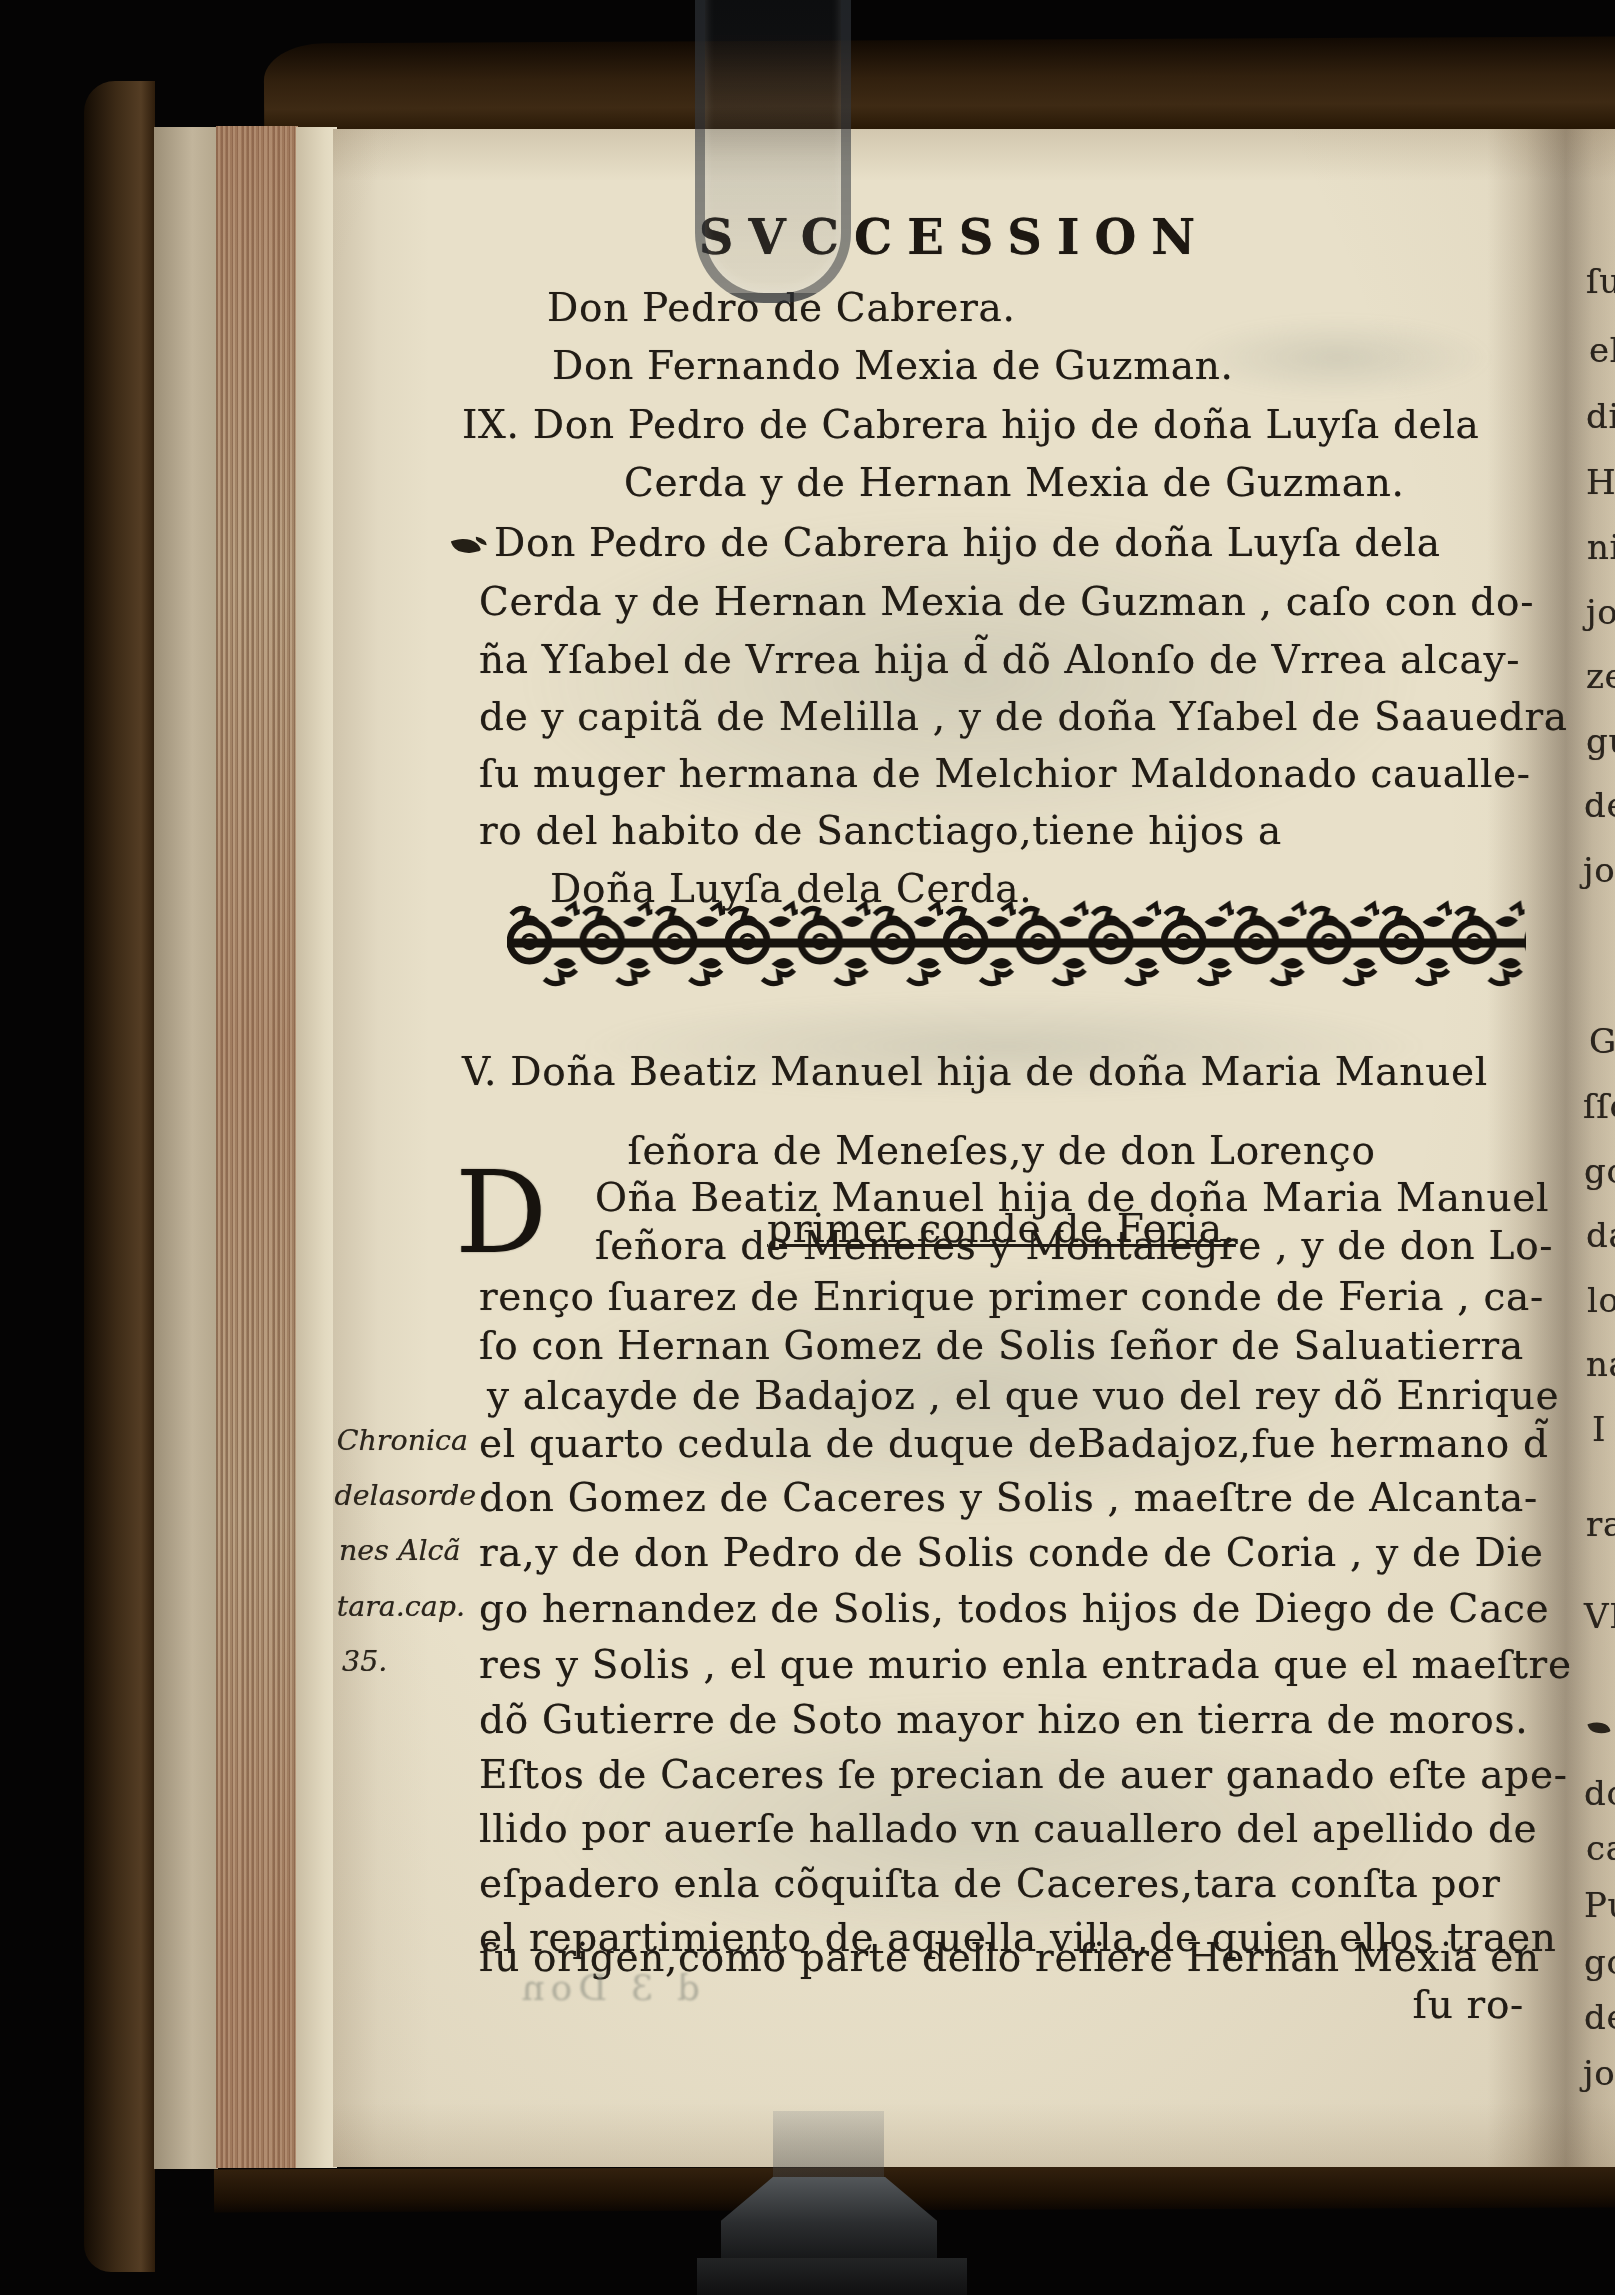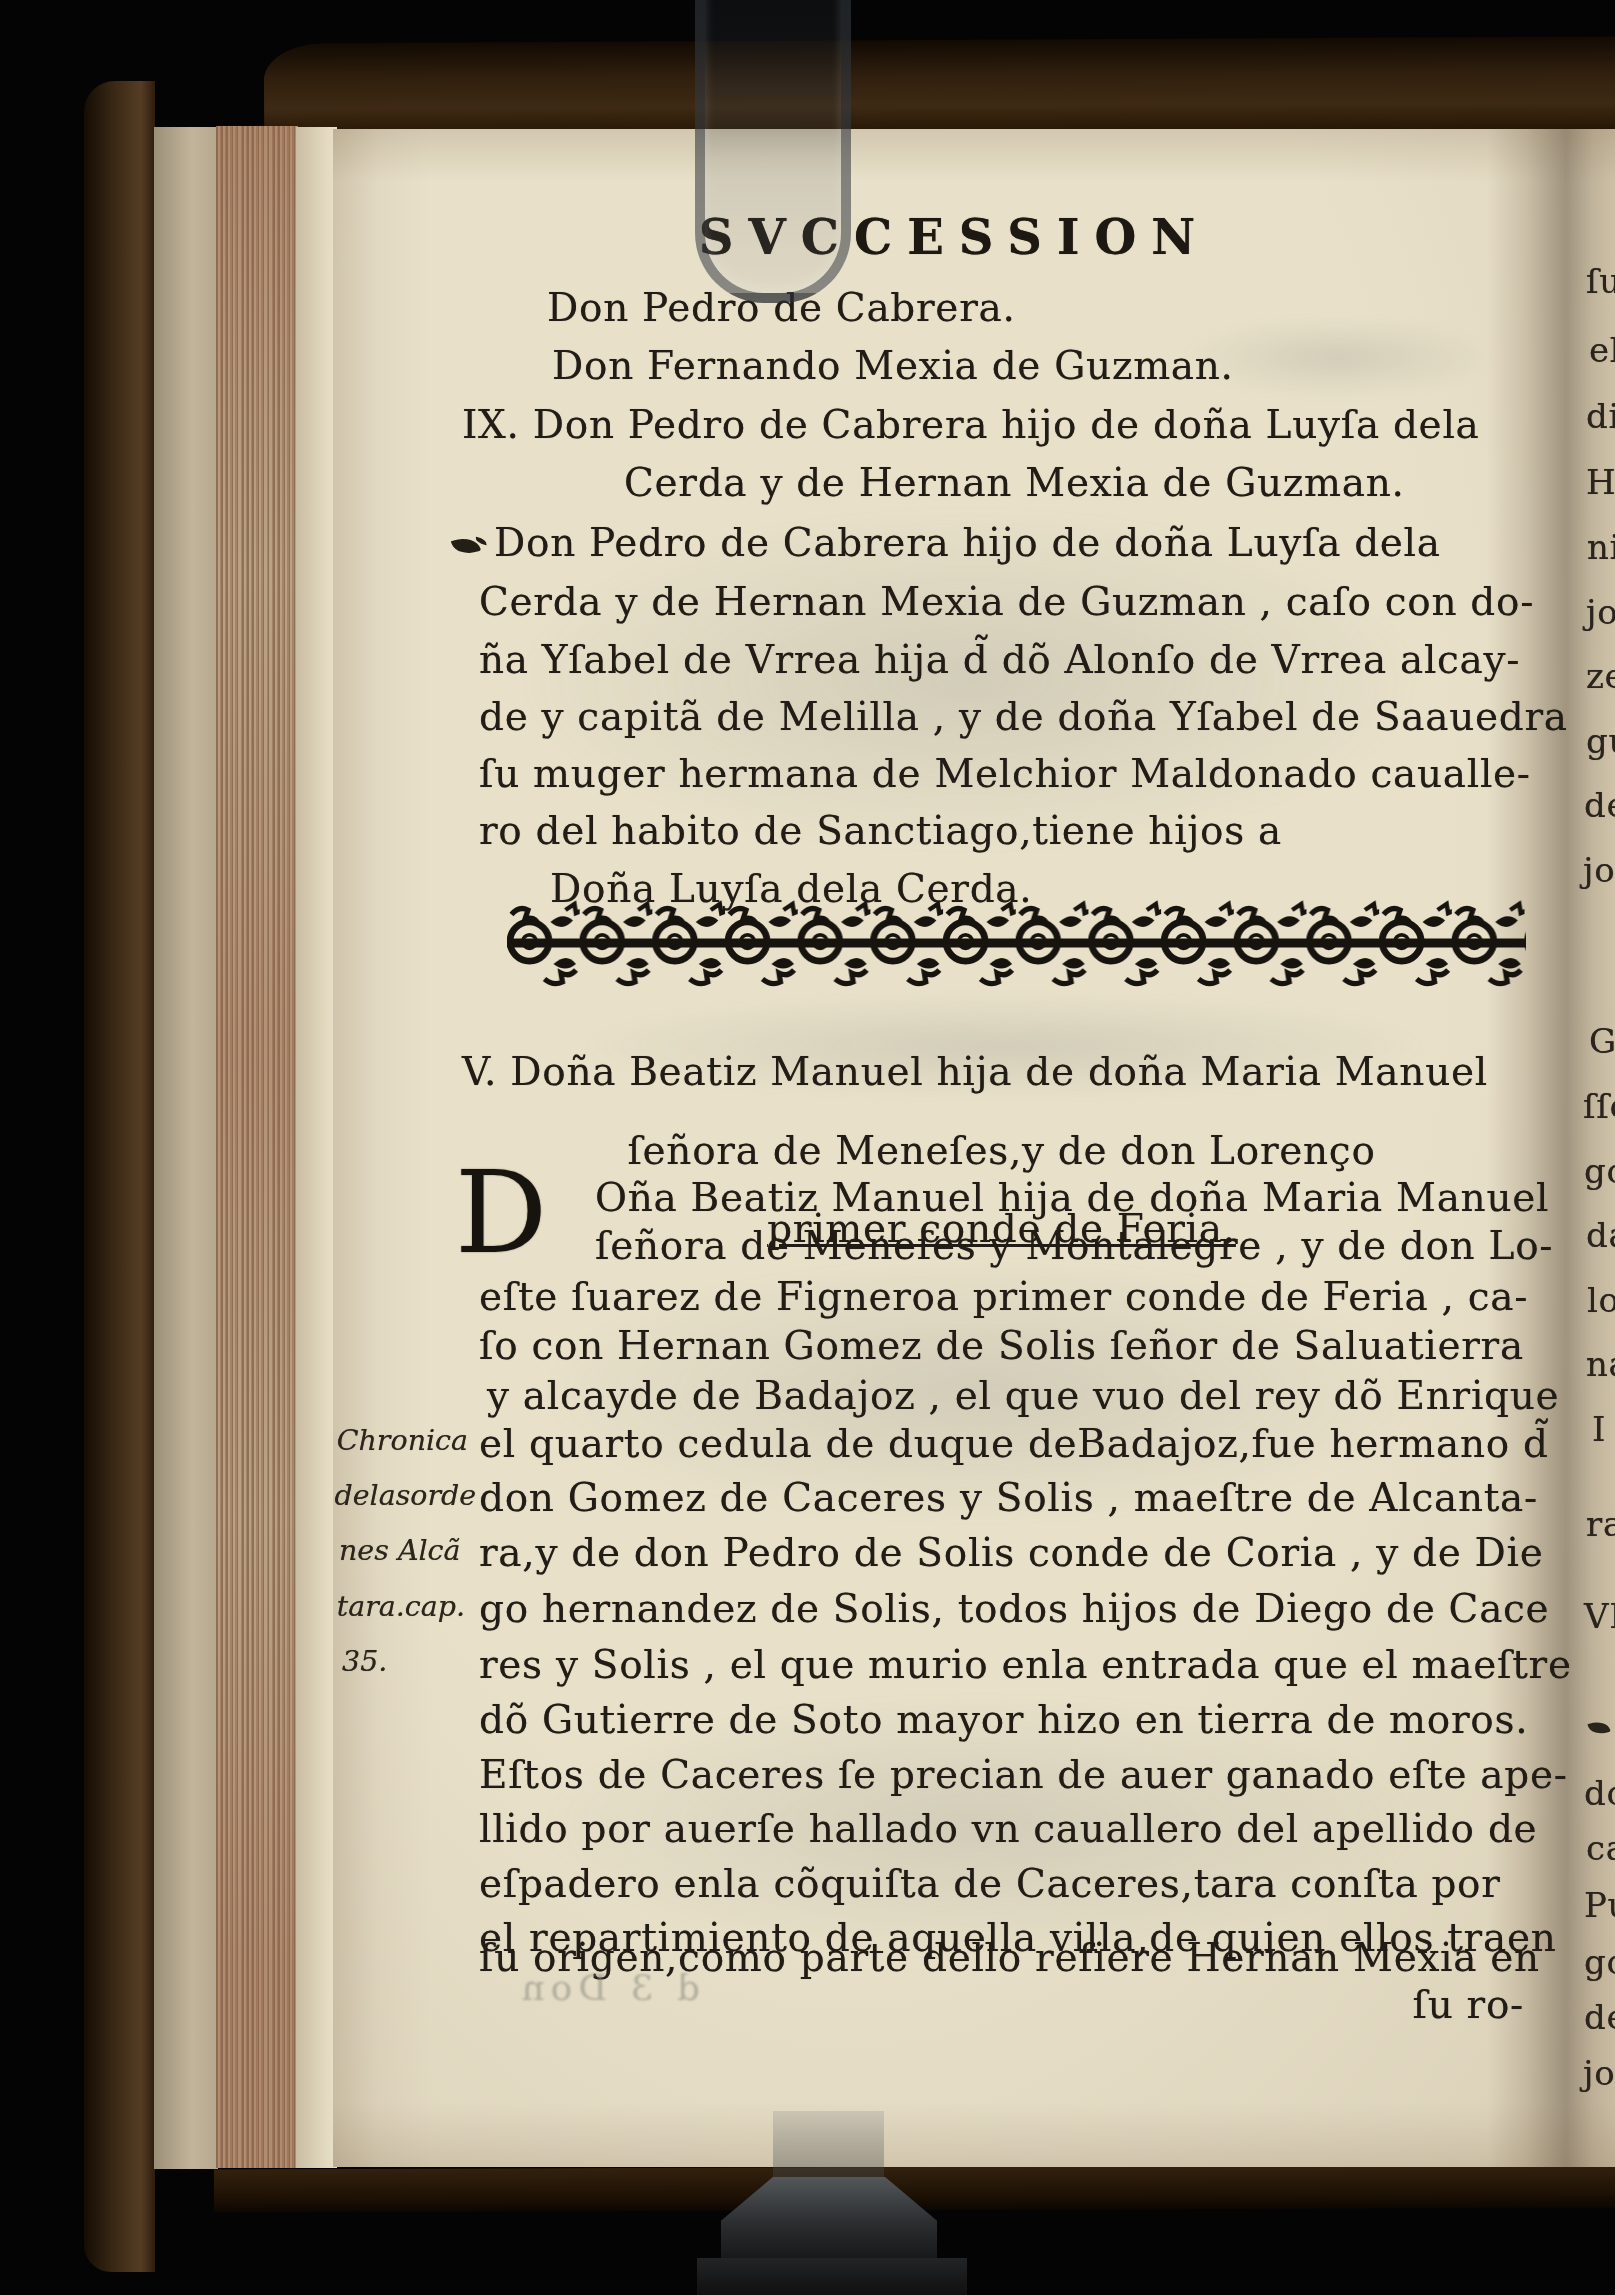--- a/index.html
+++ b/index.html
@@ -135,21 +135,21 @@
     <div class="tl" style="left: 129px; top: 923px;">V.   Doña Beatiz Manuel hija de doña Maria Manuel</div>
         <div class="tl" style="left: 146px; top: 1002px; width: 1045px; text-align: center;">ſeñora de Meneſes,y de don Lorenço</div>
         <div class="tl" style="left: 146px; top: 1080px; width: 1045px; text-align: center; text-decoration: underline;">primer conde de Feria.</div>
       </div>
 
     <div class="dropcap">D</div>
     <div class="body" style="position:absolute;inset:0;">
 
     <div class="tl" style="left: 262px; top: 1049px;">Oña Beatiz Manuel hija de doña Maria Manuel</div>
         <div class="tl" style="left: 262px; top: 1097px;">ſeñora de Meneſes y Montalegre , y de don Lo-</div>
-        <div class="tl" style="left: 146px; top: 1148px;">eſte ſuarez de Figneroa primer conde de Feria , ca-</div>
+        <div class="tl" style="left: 146px; top: 1148px;">renço ſuarez de Enrique primer conde de Feria , ca-</div>
         <div class="tl" style="left: 146px; top: 1197px;">ſo con Hernan Gomez de Solis ſeñor de Saluatierra</div>
         <div class="tl" style="left: 154px; top: 1247px;">y alcayde de Badajoz , el que vuo del rey dõ Enrique</div>
         <div class="tl" style="left: 146px; top: 1295px;">el quarto cedula de duque deBadajoz,fue hermano d̃</div>
         <div class="tl" style="left: 146px; top: 1349px;">don Gomez de Caceres y Solis , maeſtre de Alcanta-</div>
         <div class="tl" style="left: 146px; top: 1404px;">ra,y de don Pedro de Solis conde de Coria , y de Die</div>
         <div class="tl" style="left: 146px; top: 1460px;">go hernandez de Solis, todos hijos de Diego de Cace</div>
         <div class="tl" style="left: 146px; top: 1516px;">res y Solis , el que murio enla entrada que el maeſtre</div>
         <div class="tl" style="left: 146px; top: 1571px;">dõ Gutierre de Soto mayor hizo en tierra de moros.</div>
         <div class="tl" style="left: 146px; top: 1626px;">Eſtos de Caceres ſe precian de auer ganado eſte ape-</div>
         <div class="tl" style="left: 146px; top: 1680px;">llido por auerſe hallado vn cauallero del apellido de</div>

